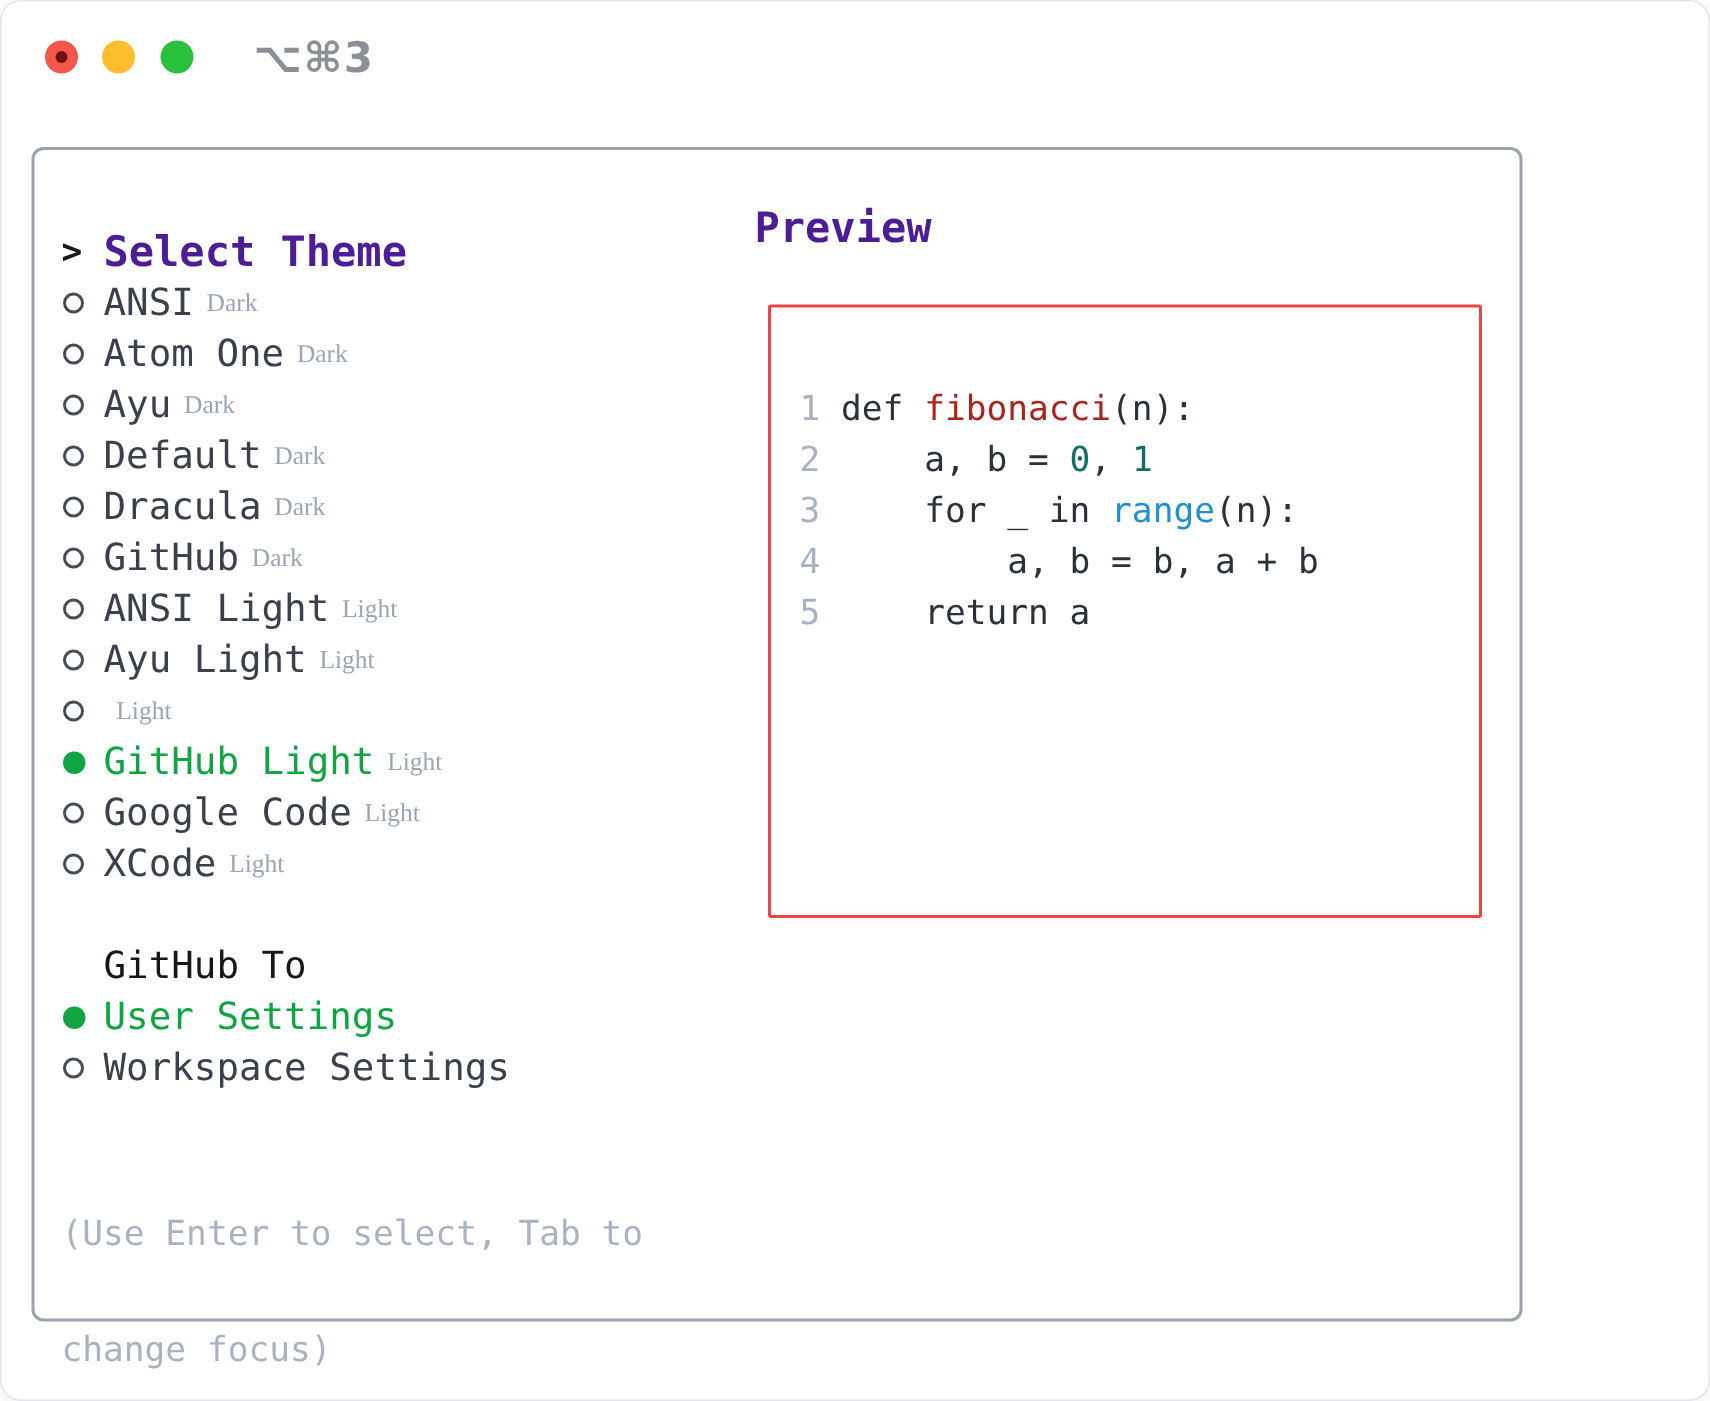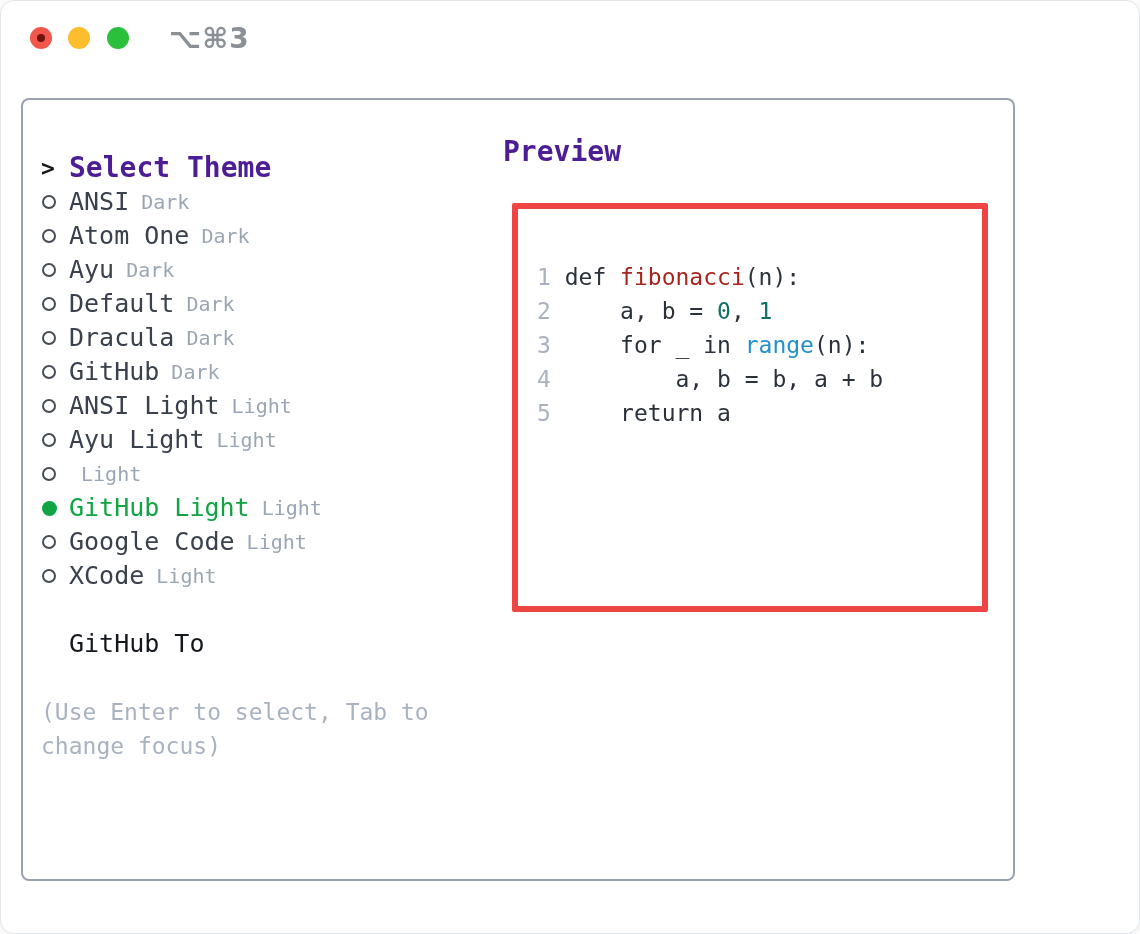--- a/index.html
+++ b/index.html
@@ -48,30 +48,30 @@
   .focus-arrow { color: #14181d; font-weight: 700; font-size: 23px; }
   .radio {
     width: 14px; height: 14px; border-radius: 50%;
     border: 2.5px solid #464d57; margin-left: 1px;
   }
   .radio.on { border: none; width: 15px; height: 15px; background: #10a443; }
 
   .hdr { color: #4c1d95; font-weight: 700; font-size: 28px; }
   .t-name { color: #3a414c; font-size: 25px; }
   .t-name.sel { color: #10a443; }
-  .t-tag { color: #9ba6b4; font-size: 20px; margin-left: 1ch; }
-  .hint { color: #a9b2c0; font-size: 23px; }
+  .t-tag { color: #9ba6b4; font-size: 17px; margin-left: 1ch; font-family: Liberation Serif, serif; }
+  .hint { color: #a9b2c0; font-size: 23px; margin-top: 43px; }
   .spacer { height: 34px; }
 
   
   .right-col { position: absolute; left: 480px; top: 35px; }
   .preview-box {
     position: absolute; left: 489px; top: 103px;
     width: 476px; height: 409px;
-    border: 6px solid #ef4444; border-radius: 2px;
+    border: 2px solid #ef4444; border-radius: 2px;
     background: #ffffff;
     padding: 51px 0 0 19px;
   }
   .codeline { height: 34px; font-size: 23px; line-height: 34px; white-space: pre; }
   .ln  { color: #a9b2c0; }
   .pln { color: #2b313a; }
   .fn  { color: #a8241c; }
   .num { color: #0d6f66; }
   .bi  { color: #2191cb; }
 </style>
@@ -110,20 +110,24 @@
           <div class="row"><span class="marker"><span class="radio"></span></span><span class="t-name">XCode</span><span class="t-tag">Light</span></div>
         </div>
 
       <div class="spacer"></div>
 
       <div class="row">
         <span class="marker"></span>
         <span class="t-name" style="color:#14181d">GitHub To</span>
       </div>
 
+      <div id="apply-to-list">
+          <div class="row"><span class="marker"><span class="radio on"></span></span><span class="t-name sel">User Settings</span></div>
+          <div class="row"><span class="marker"><span class="radio"></span></span><span class="t-name">Workspace Settings</span></div>
+        </div>
 
       <div class="spacer"></div>
 
       <div class="row hint">(Use Enter to select, Tab to</div>
       <div class="row hint">change focus)</div>
     </div>
 
     <div class="right-col mono">
       <div class="row hdr">Preview</div>
     </div>

